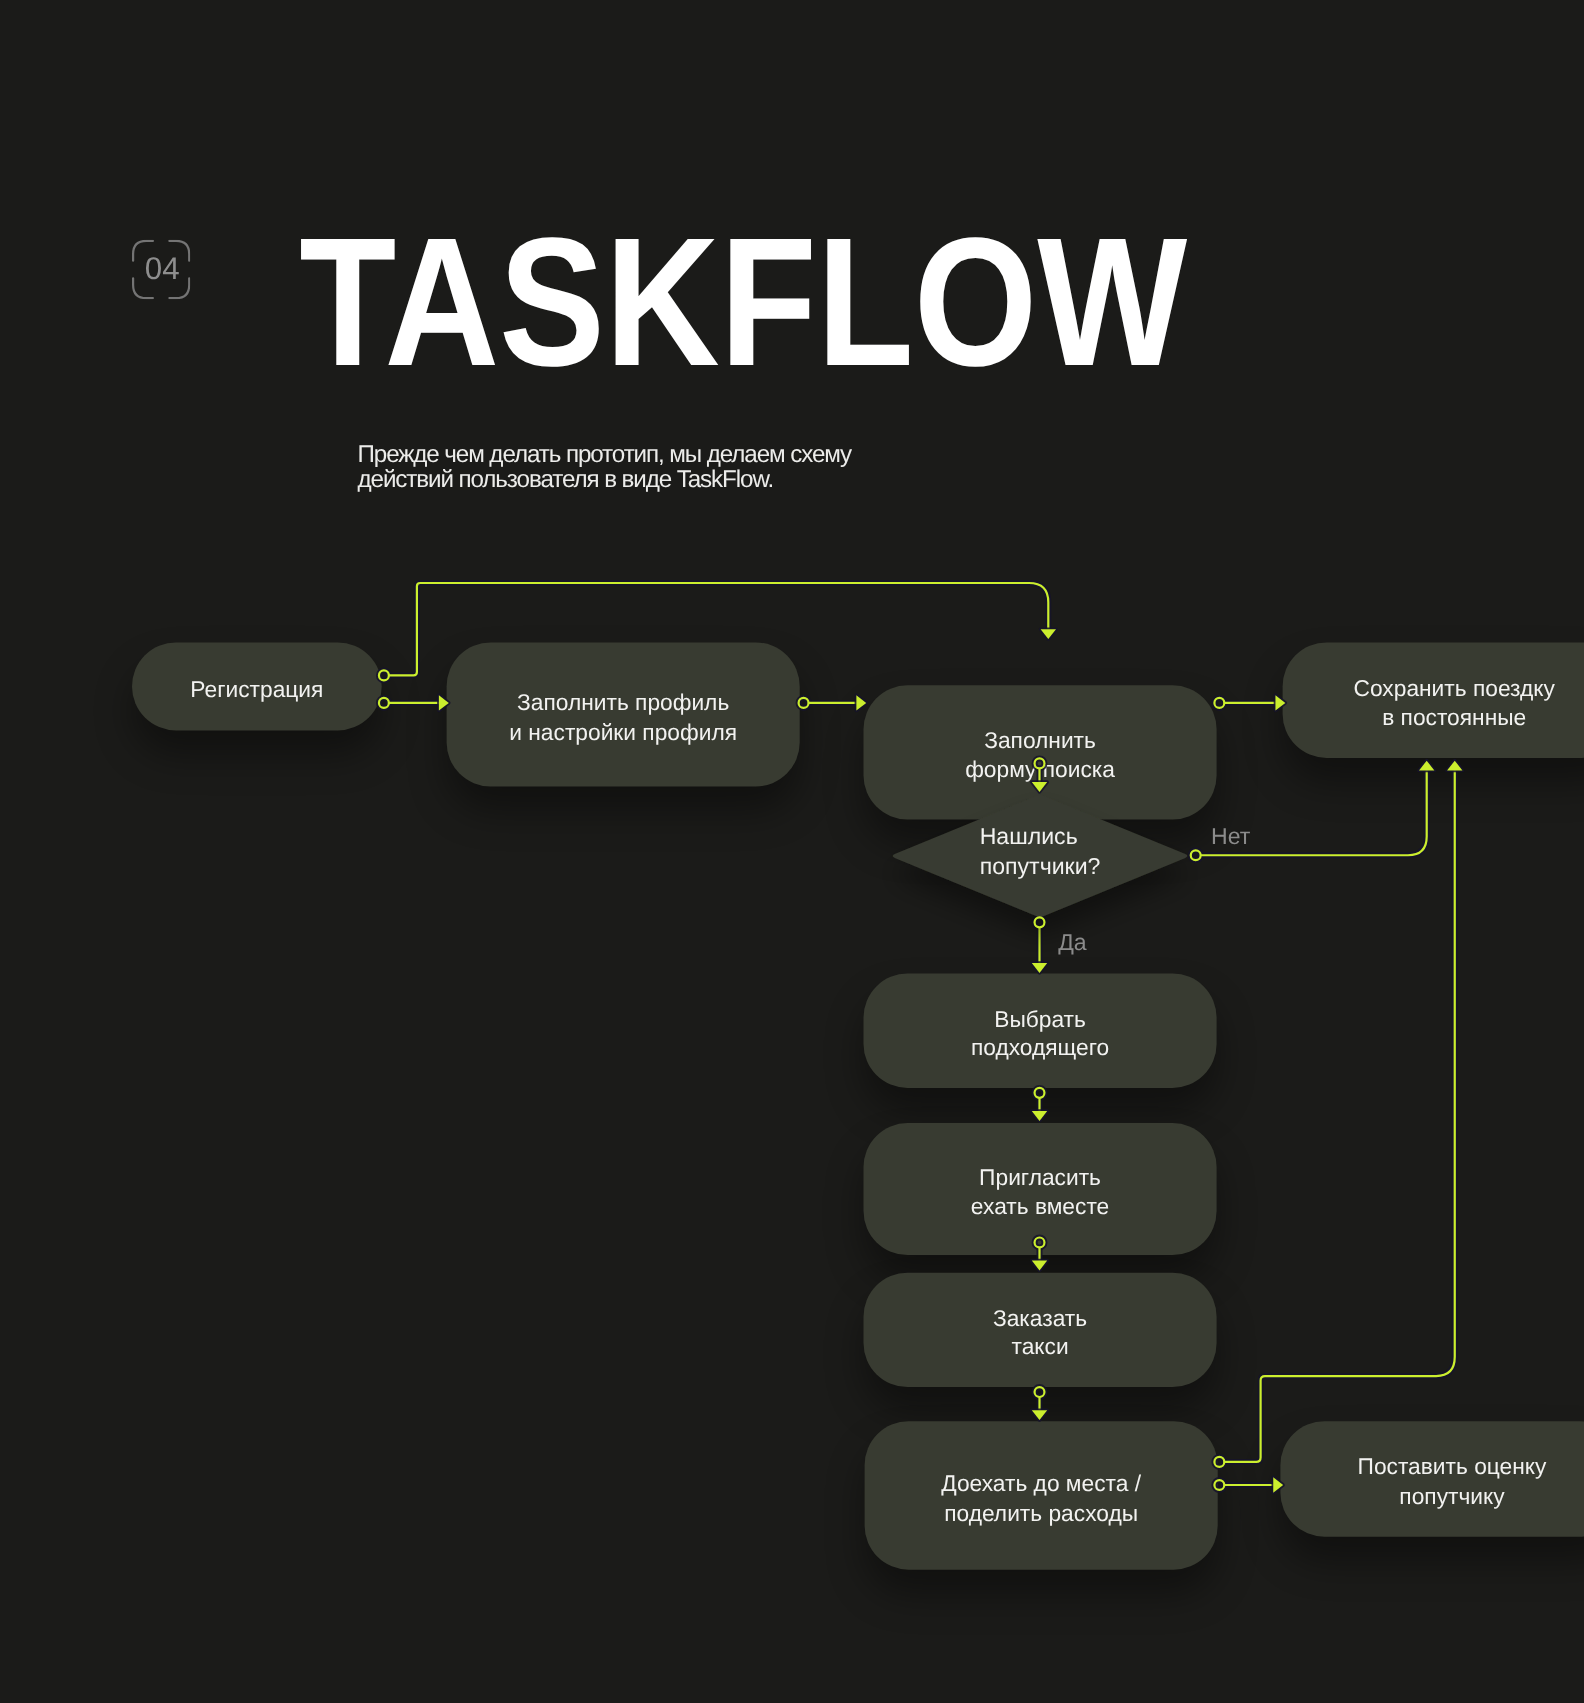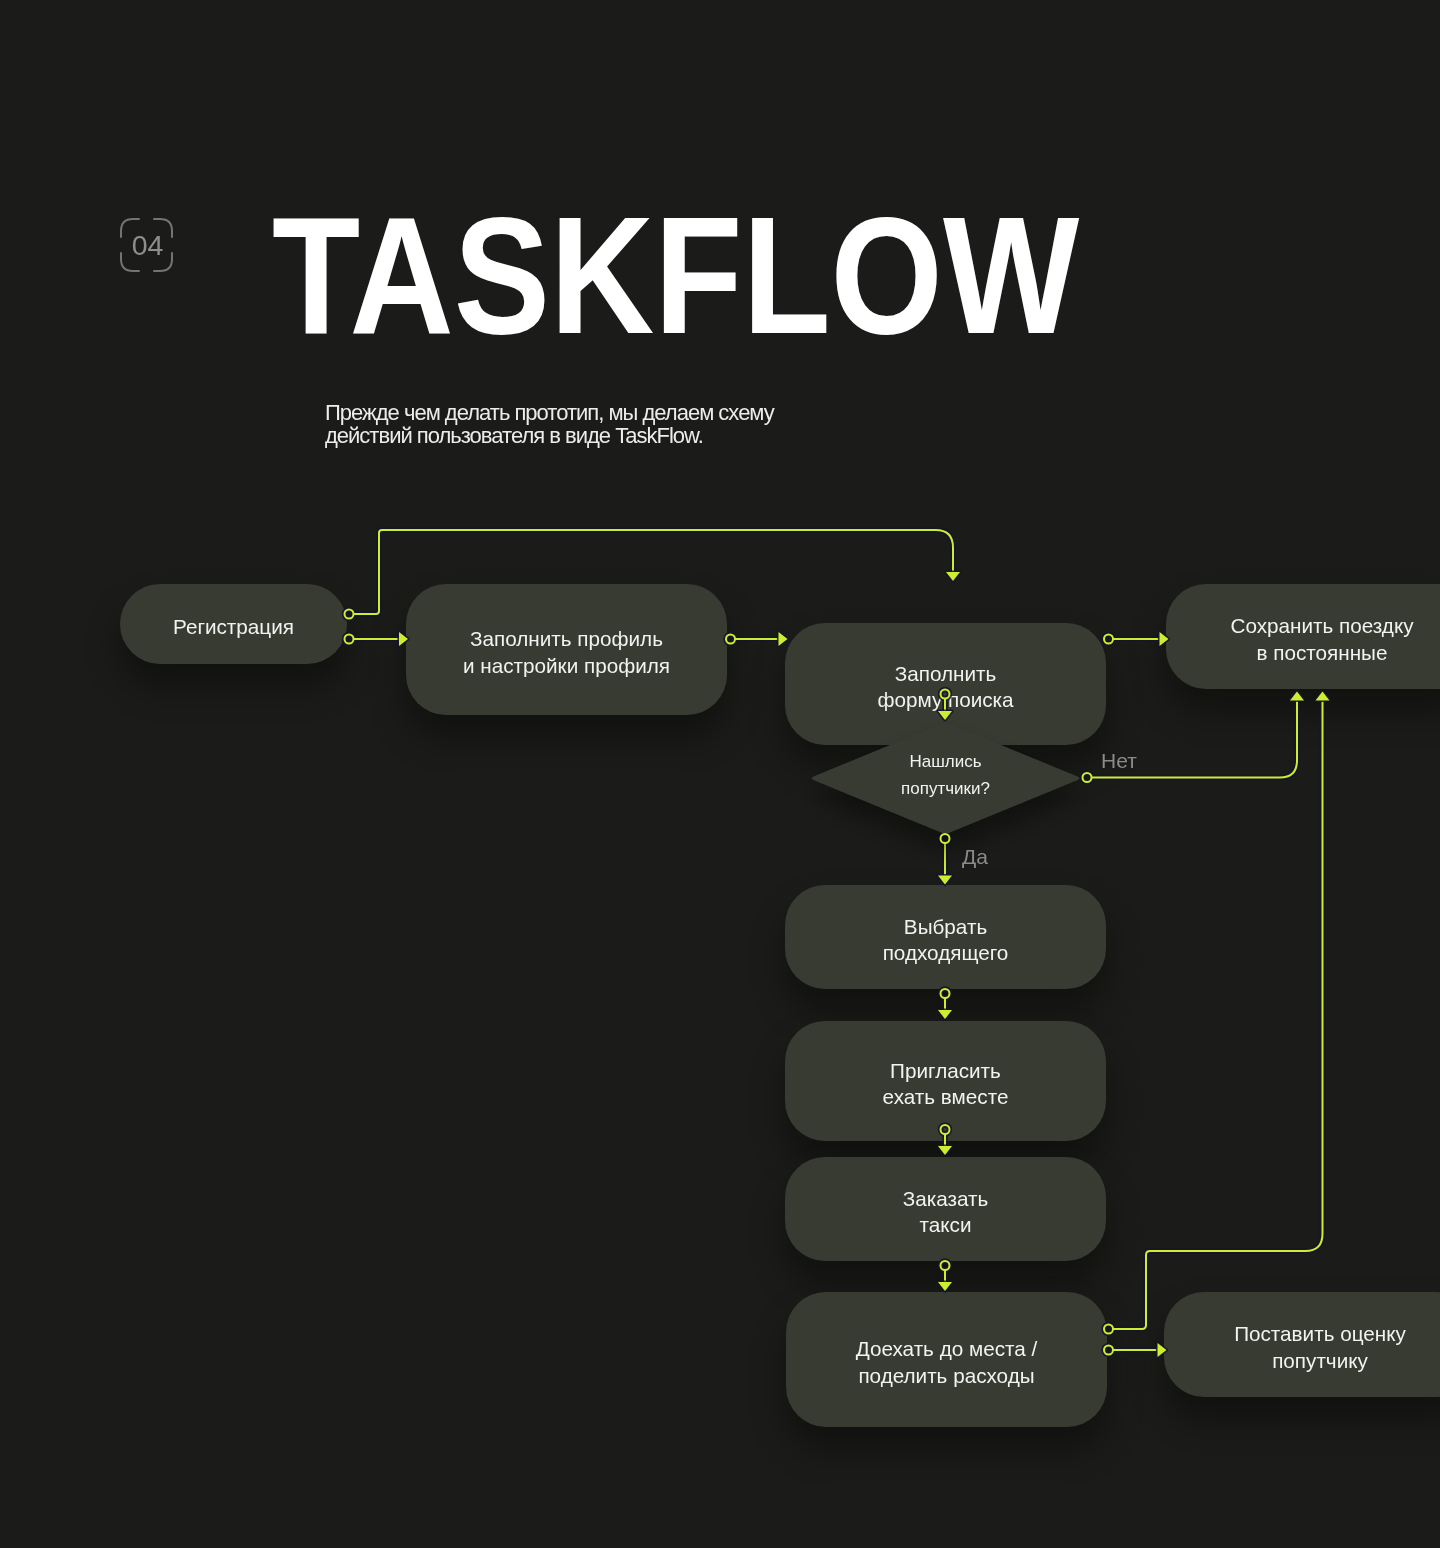--- a/index.html
+++ b/index.html
@@ -31,22 +31,22 @@
     position:absolute;
     background:#383b31;
     border-radius:40px;
     display:flex;align-items:center;justify-content:center;text-align:center;
     color:#f2f2f0;font-size:20.7px;line-height:26.5px;
     box-shadow:0 22px 34px rgba(0,0,0,0.38);
   }
   .box>span{display:block;transform:translateY(3.3px);}
   .dtext{
     position:absolute;left:810px;top:722px;width:271px;height:111px;
-    display:flex;align-items:center;justify-content:center;text-align:center;
-    color:#f2f2f0;font-size:17px;line-height:26.5px;
+    display:flex;align-items:center;justify-content:center;text-align:left;
+    color:#f2f2f0;font-size:21px;line-height:26.5px;
   }
   .dtext>span{display:block;transform:translateY(-2.5px);}
   svg.flow{position:absolute;left:0;top:0;}
 </style>
 </head>
 <body>
 
   <div class="badge">
     <svg width="53" height="54" viewBox="0 0 53 54">
       <g fill="none" stroke="#747474" stroke-width="2" stroke-linecap="round">

